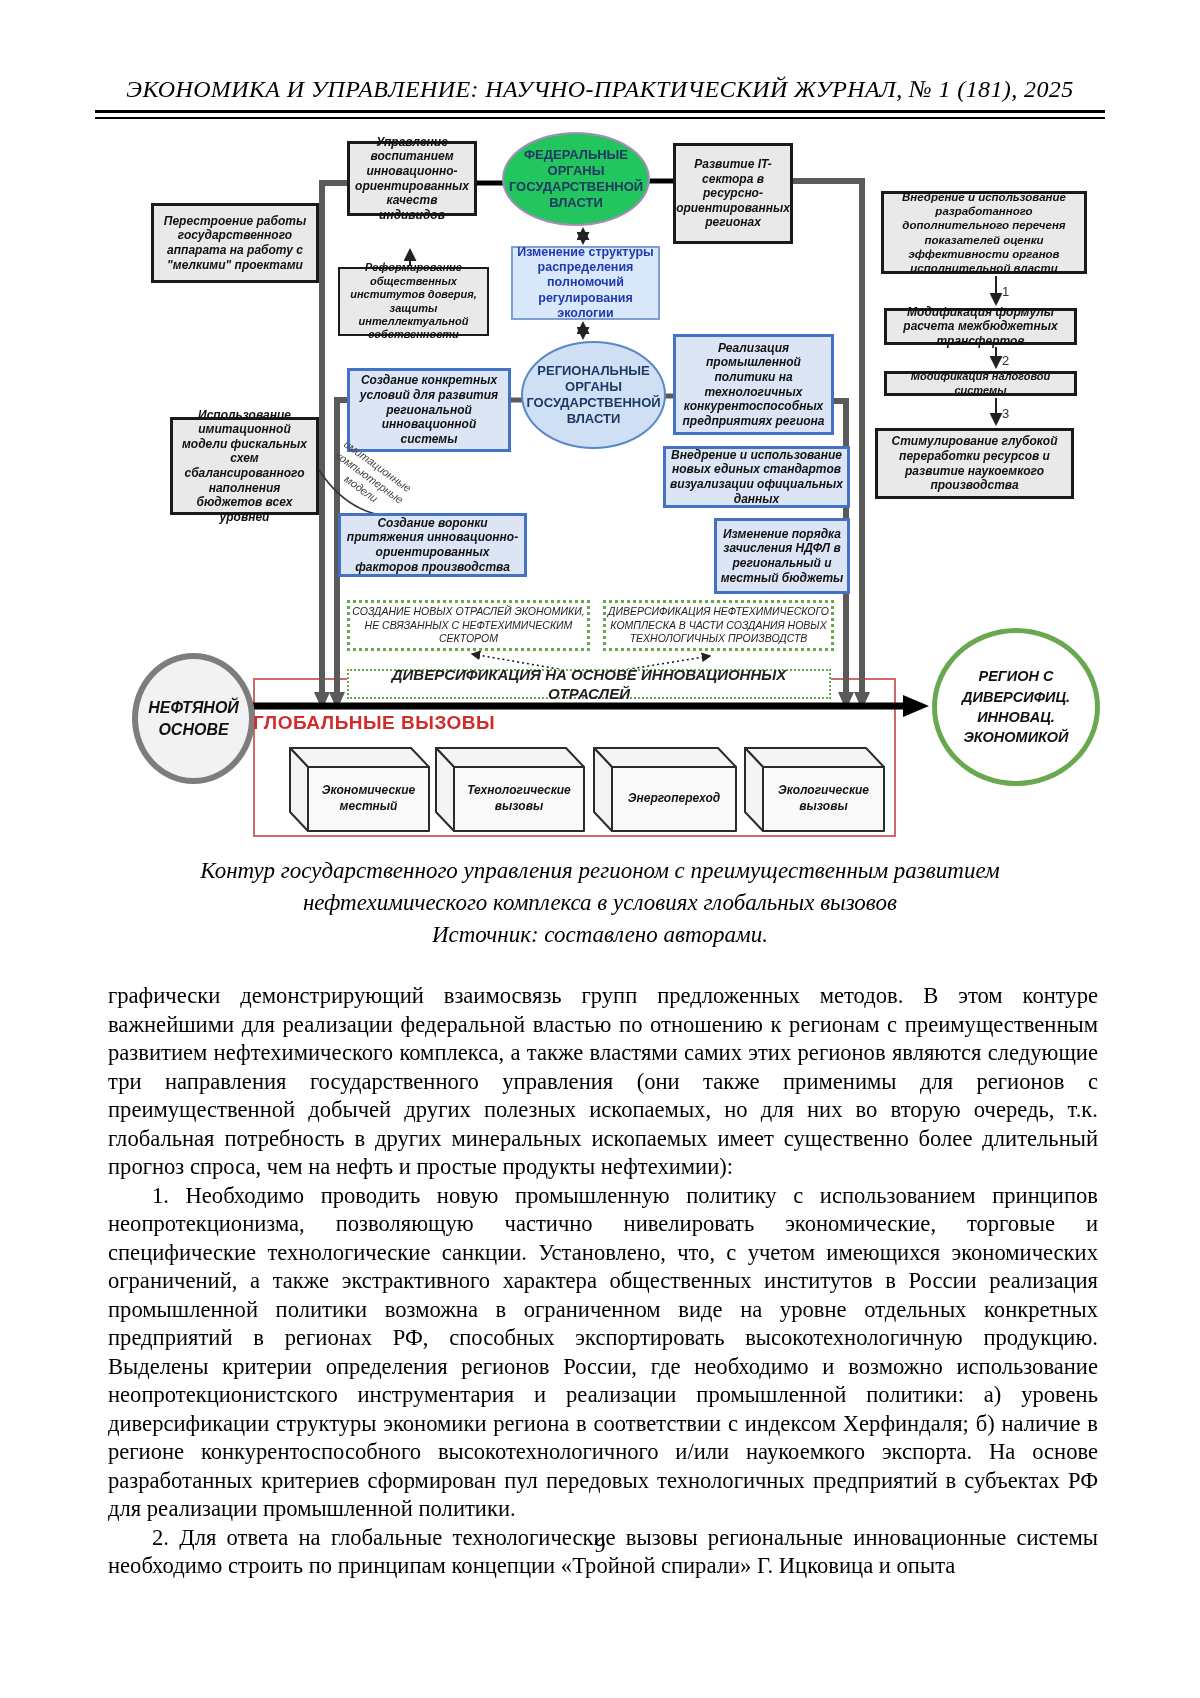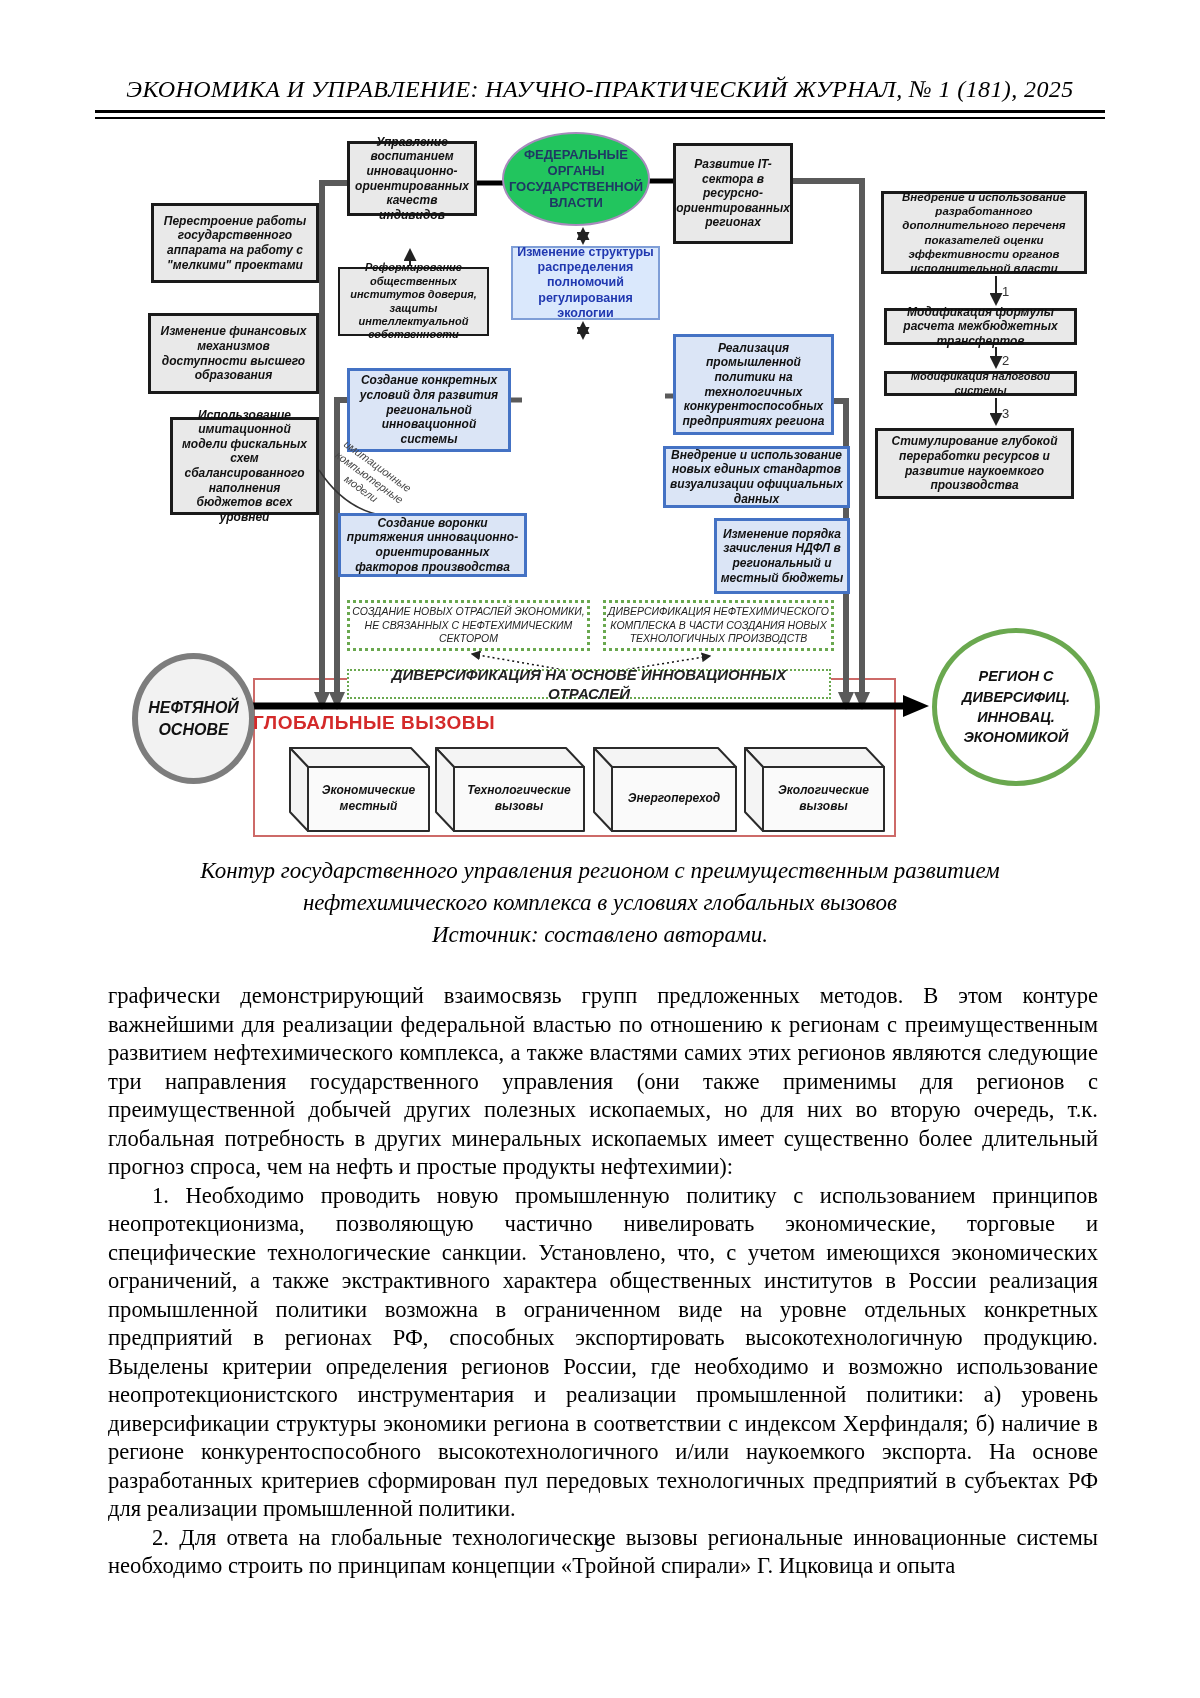--- a/index.html
+++ b/index.html
@@ -134,28 +134,28 @@
         <rect x="763" y="649" width="121" height="64" fill="#fafafa"></rect>
       </g>
     </svg>
 
     <div class="redframe" style="left:253px;top:560px;width:643px;height:159px"></div>
 
     <div class="db" style="left:151px;top:85px;width:168px;height:80px">Перестроение работы государственного аппарата на работу с "мелкими" проектами</div>
     <div class="db" style="left:347px;top:23px;width:130px;height:75px">Управление воспитанием инновационно-ориентированных качеств индивидов</div>
     <div class="db thin" style="left:338px;top:149px;width:151px;height:69px;font-size:11px">Реформирование общественных институтов доверия, защиты интеллектуальной собственности</div>
     <div class="db" style="left:673px;top:25px;width:120px;height:101px">Развитие IT-сектора в ресурсно-ориентированных регионах</div>
-    <div class="db" style="left:148px;top:195px;width:171px;height:81px">Изменение финансовых механизмов доступности высшего образования</div>
     <div class="db" style="left:170px;top:299px;width:149px;height:98px">Использование имитационной модели фискальных схем сбалансированного наполнения бюджетов всех уровней</div>
     <div class="db" style="left:881px;top:73px;width:206px;height:83px;font-size:11.5px">Внедрение и использование разработанного дополнительного переченя показателей оценки эффективности органов исполнительной власти</div>
     <div class="db" style="left:884px;top:190px;width:193px;height:37px">Модификация формулы расчета межбюджетных трансфертов</div>
     <div class="db" style="left:884px;top:253px;width:193px;height:25px;font-size:11px">Модификация налоговой системы</div>
     <div class="db" style="left:875px;top:310px;width:199px;height:71px">Стимулирование глубокой переработки ресурсов и развитие наукоемкого производства</div>
 
     <div class="ell fed" style="left:502px;top:14px;width:148px;height:94px">ФЕДЕРАЛЬНЫЕ ОРГАНЫ ГОСУДАРСТВЕННОЙ ВЛАСТИ</div>
+    <div class="ell reg" style="left:521px;top:223px;width:145px;height:108px">РЕГИОНАЛЬНЫЕ ОРГАНЫ ГОСУДАРСТВЕННОЙ ВЛАСТИ</div>
 
     <div class="db bluethin" style="left:511px;top:128px;width:149px;height:74px">Изменение структуры распределения полномочий регулирования экологии</div>
     <div class="db blue" style="left:347px;top:250px;width:164px;height:84px">Создание конкретных условий для развития региональной инновационной системы</div>
     <div class="db blue" style="left:673px;top:216px;width:161px;height:101px">Реализация промышленной политики на технологичных конкурентоспособных предприятиях региона</div>
     <div class="db blue" style="left:663px;top:328px;width:187px;height:62px">Внедрение и использование новых единых стандартов визуализации официальных данных</div>
     <div class="db blue" style="left:338px;top:395px;width:189px;height:64px">Создание воронки притяжения инновационно-ориентированных факторов производства</div>
     <div class="db blue" style="left:714px;top:400px;width:136px;height:76px">Изменение порядка зачисления НДФЛ в региональный и местный бюджеты</div>
 
     <div class="rotlabel" style="left:344px;top:316px">имитационные компьютерные модели</div>
 

